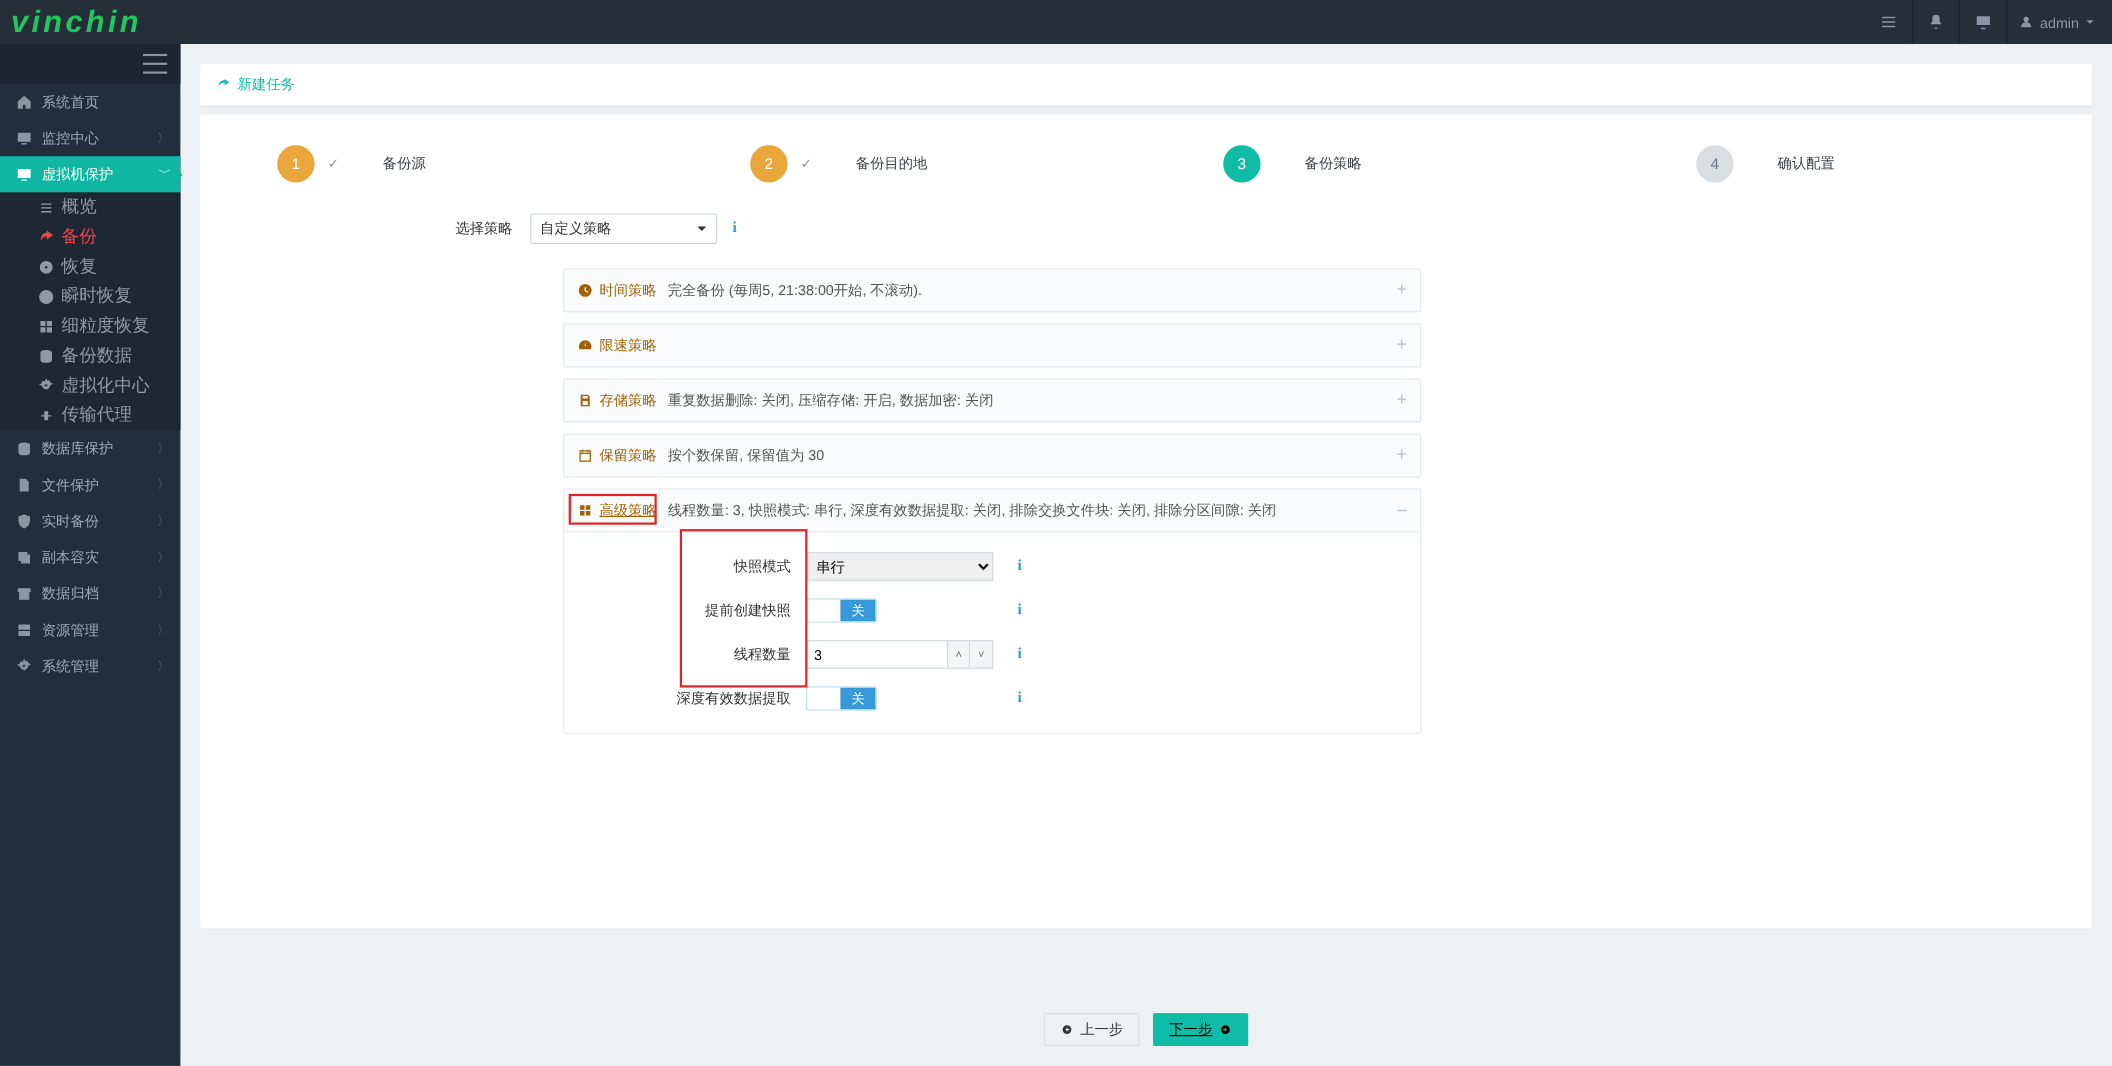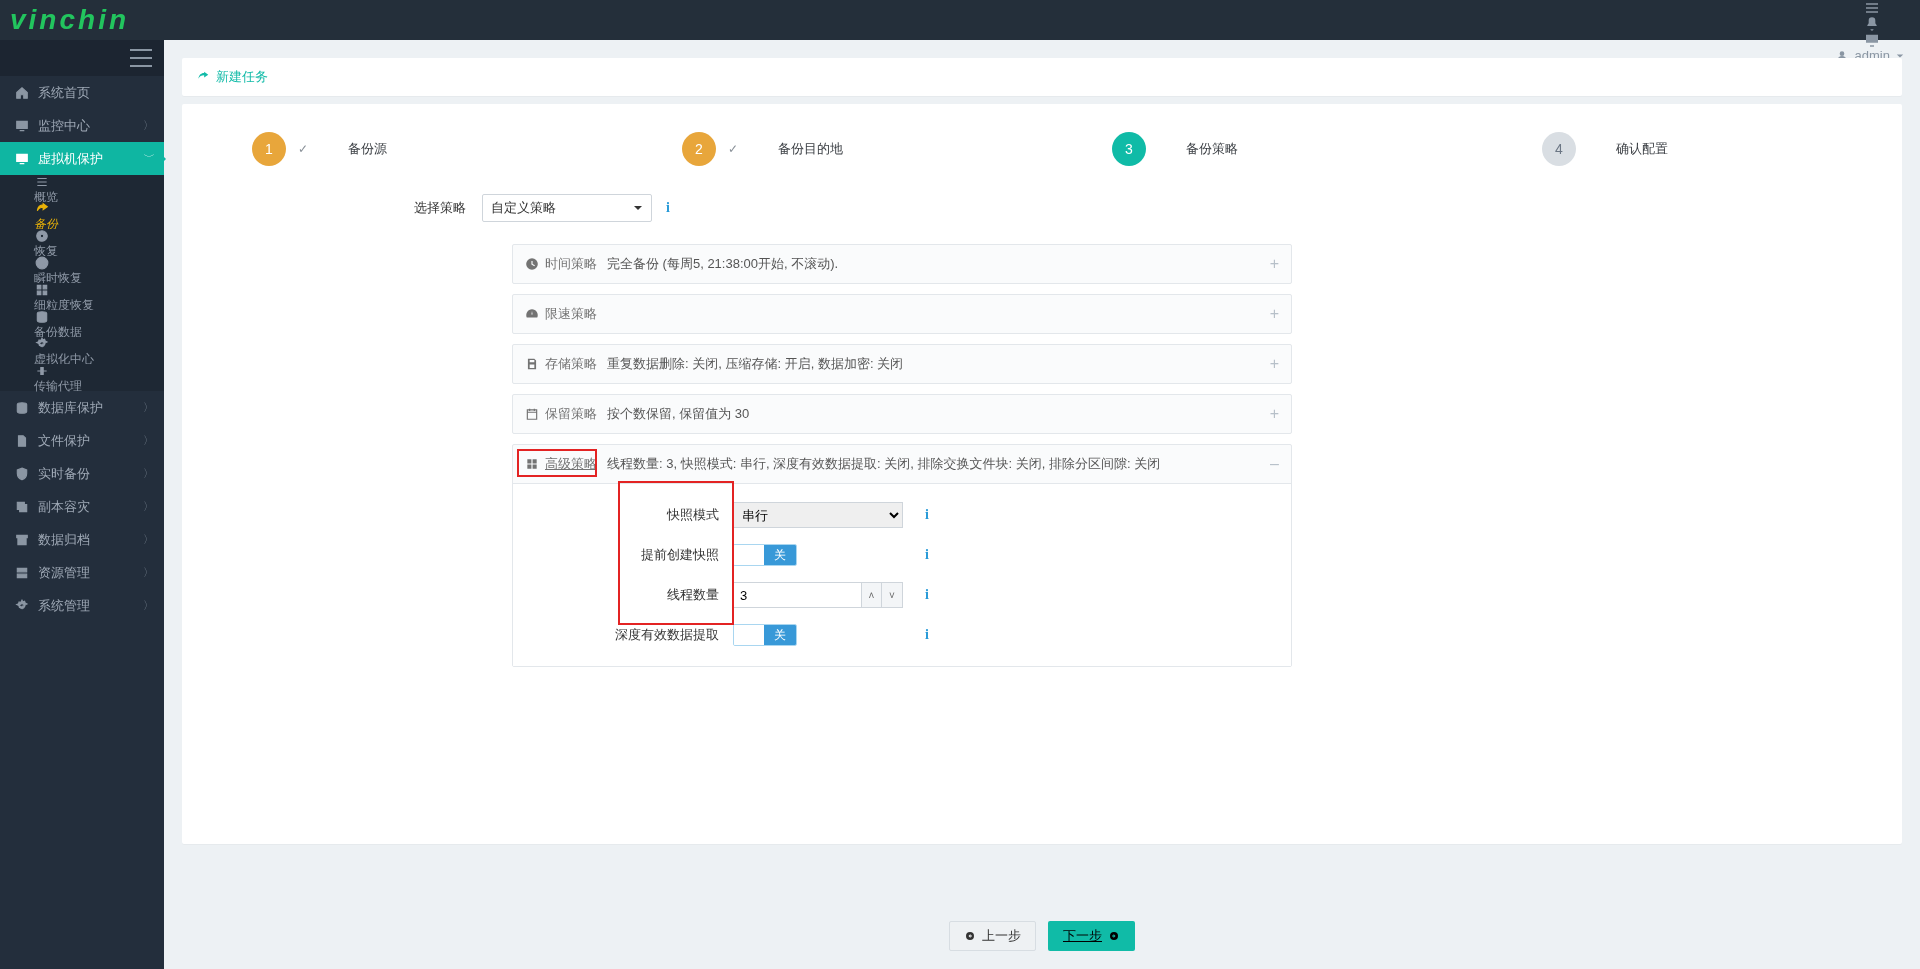--- a/index.html
+++ b/index.html
@@ -1,42 +1,42 @@
 <!DOCTYPE html>
 <html><head>
 <meta charset="utf-8">
 <style>
 * { margin:0; padding:0; box-sizing:border-box; font-family:"Microsoft YaHei","Helvetica Neue",Arial,sans-serif; }
 body { background:#edf1f4; color:#333; font-size:13px; width:1920px; height:969px; overflow:hidden; position:relative; }
 
 
 .topbar { position:absolute; top:0; left:0; right:0; height:40px; background:#242f3a; color:#b9c7d4; display:flex; align-items:center; }
 .logo { height:40px; padding-left:10px; display:flex; align-items:center; font-style:italic; font-weight:600; letter-spacing:3px; font-size:28px; color:#22c55e;text-align:center; }
-.topbar-right { margin-left:auto; display:flex; align-items:center; height:40px;flex-direction:column; }
+.topbar-right { margin-left:auto; display:flex; align-items:center; height:40px; }
 .top-icon { width:42px; height:40px; display:flex; align-items:center; justify-content:center; color:#8a96a3; position:relative; }
 .top-icon svg { width:16px; height:16px; }
 .top-sep { width:1px; height:40px; background:#1b222b; }
 .top-user { padding:0 16px 0 10px; display:flex; align-items:center; gap:6px; color:#8a96a3; }
 
 
 .sidebar { position:absolute; top:40px; left:0; bottom:0; width:164px; background:#232e3c; color:#b3bcc8; }
 .sidebar-end { height:36px; background:#1c2531; display:flex; align-items:center; justify-content:flex-end; padding-right:12px; }
 .hamb { width:22px; height:18px; display:flex; flex-direction:column; justify-content:space-between; }
 .hamb span { height:2px; background:#8a96a3; }
 .side-item { display:flex; align-items:center; height:33px; padding-left:12px; font-size:13px; color:#9fa9b6; position:relative; }
 .side-item .ico { width:20px; display:flex; justify-content:center; color:#8b96a3; }
 .side-item .lbl { padding-left:6px; }
 .side-item .chev { position:absolute; right:10px; color:#6b7684; font-size:11px; }
 .side-item.active { background:#0fb6a2; color:#fff; }
 .side-item.active .ico, .side-item.active .chev { color:#fff; }
 .side-item.active .chev.open { transform:rotate(90deg); }
 .side-item.act-arrow::after { content:""; position:absolute; right:-8px; top:50%; margin-top:-6px; border:6px solid transparent; border-left-color:#0fb6a2; }
-.sub-item { display:flex; align-items:flex-start; height:27px; padding-left:34px; font-size:12px; color:#8f99a7; background:#1e2834; position:relative;flex-direction:column; }
+.sub-item { display:flex; align-items:center; height:27px; padding-left:34px; font-size:16px; color:#8f99a7; background:#1e2834; position:relative; }
 .sub-item .ico { width:16px; display:flex; justify-content:center; margin-right:6px; }
-.sub-item.active { color:#eab308;font-style:italic; }
+.sub-item.active { color:#ef4444; }
 .icon-svg { width:14px; height:14px; }
 
 
 .main { position:absolute; top:40px; left:164px; right:0; bottom:0; padding:18px; }
 
 .card { background:#fff; border-radius:2px; box-shadow:0 1px 1px rgba(0,0,0,.03); }
 .card1 { padding:10px 14px; }
 .crumb { color:#12bba8; font-size:13px; display:flex; align-items:center; gap:6px; }
 .card2 { margin-top:8px; min-height:740px; }
 
@@ -57,21 +57,21 @@
 .tab.active { color:#6c7380; border:1px solid #e0e4e8; border-bottom:1px solid #fff; border-top:2px solid #e22a2a; margin-bottom:-1px; }
 
 .policy-row { display:flex; align-items:center; padding:18px 0 22px 0; border-top:2px solid #e22a2a; border-top:none; }
 .policy-lbl { width:120px; text-align:right; padding-right:16px; color:#333; margin-left:110px; }
 .select-box { width:170px; height:28px; border:1px solid #cfd5db; border-radius:2px; display:flex; align-items:center; justify-content:space-between; padding:0 8px; font-size:13px; background:#fff; }
 .info-ico { color:#2a9bd8; margin-left:14px; font-size:14px; font-weight:bold; font-family:Georgia,serif; }
 
 
 .acc { margin-left:260px; margin-right:0; width:780px; border:1px solid #e3e7eb; border-radius:2px; margin-bottom:10px; background:#fafbfc; }
 .acc-head { display:flex; align-items:center; padding:10px 12px; font-size:13px; }
-.acc-head .title { color:#737373; display:flex; align-items:center; gap:6px; }
+.acc-head .title { color:#a16207; display:flex; align-items:center; gap:6px; }
 .acc-head .summary { color:#555; margin-left:10px; }
 .acc-head .toggle { margin-left:auto; color:#b7c0c9; font-size:16px; line-height:12px; }
 .acc-body { background:#fff; border-top:1px solid #e3e7eb; padding:14px 0 8px 0; }
 
 
 .redbox { position:absolute; border:2px solid #e32323; pointer-events:none; }
 
 .form-row { display:flex; align-items:center; min-height:34px; margin-bottom:6px; }
 .form-row .flabel { width:220px; text-align:right; padding-right:14px; color:#333; }
 .form-row .fctrl { width:170px; }

